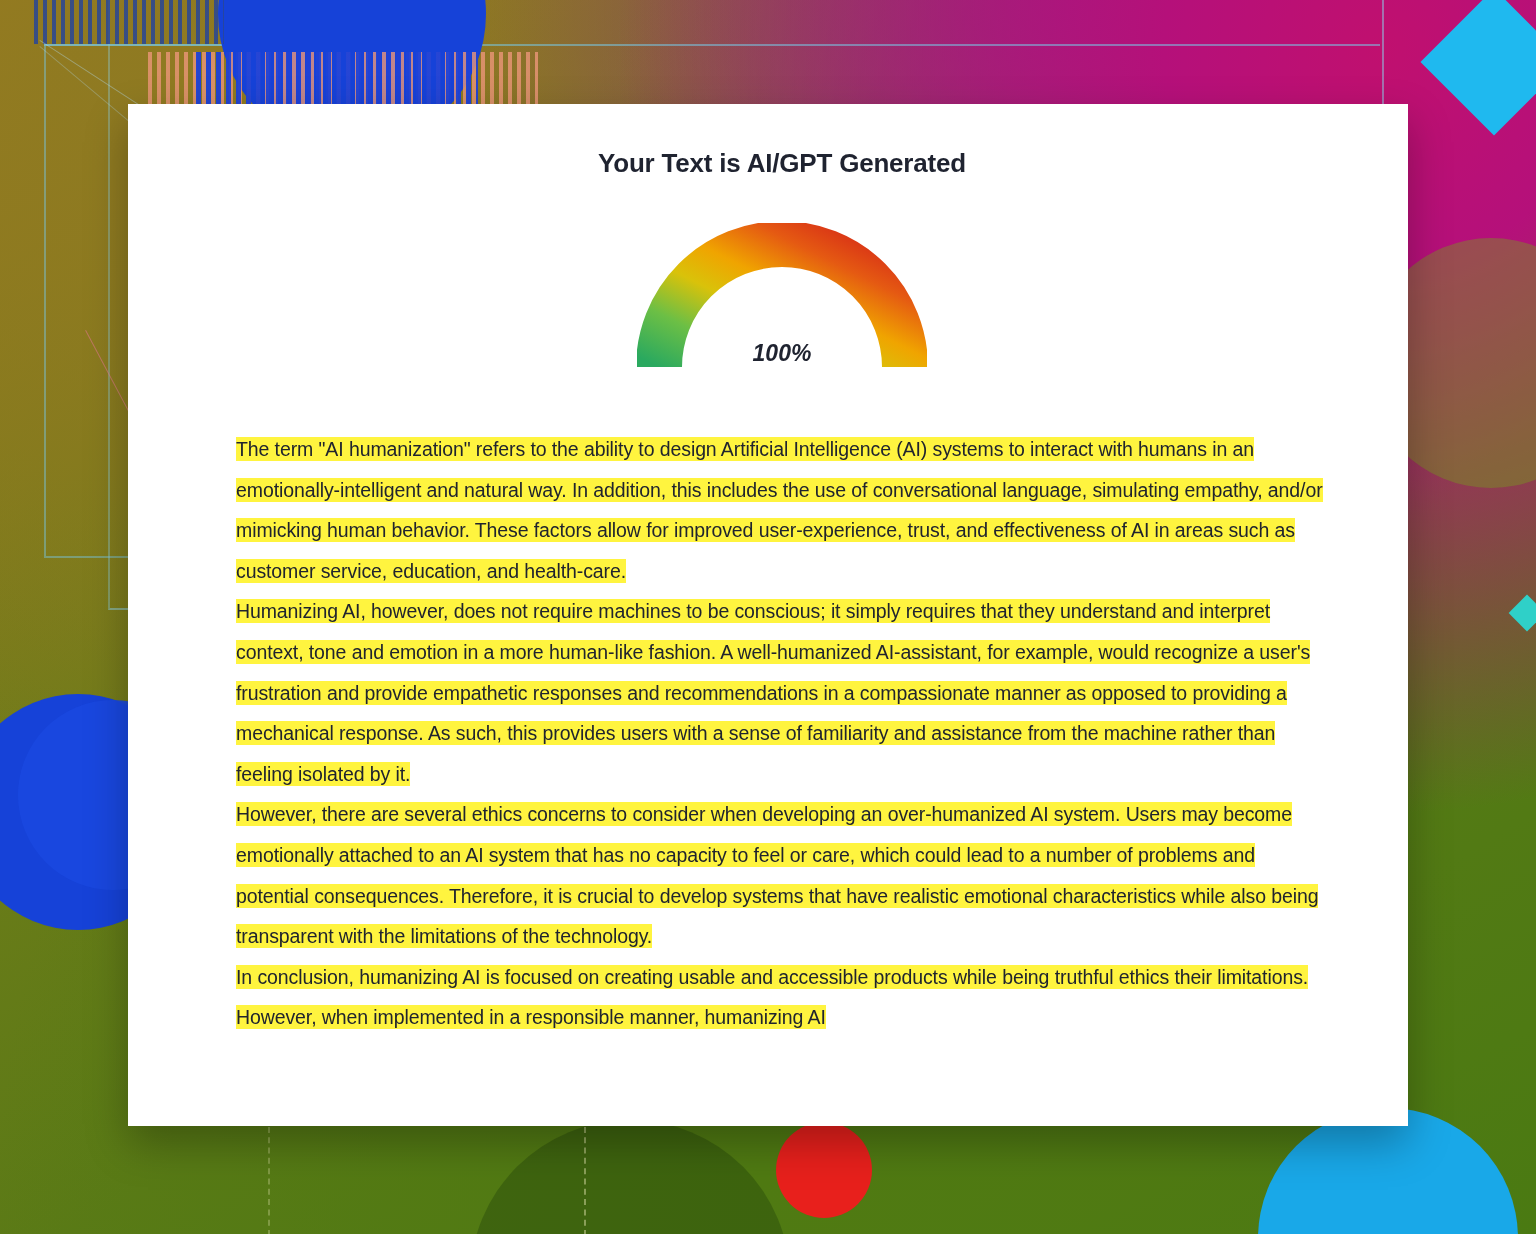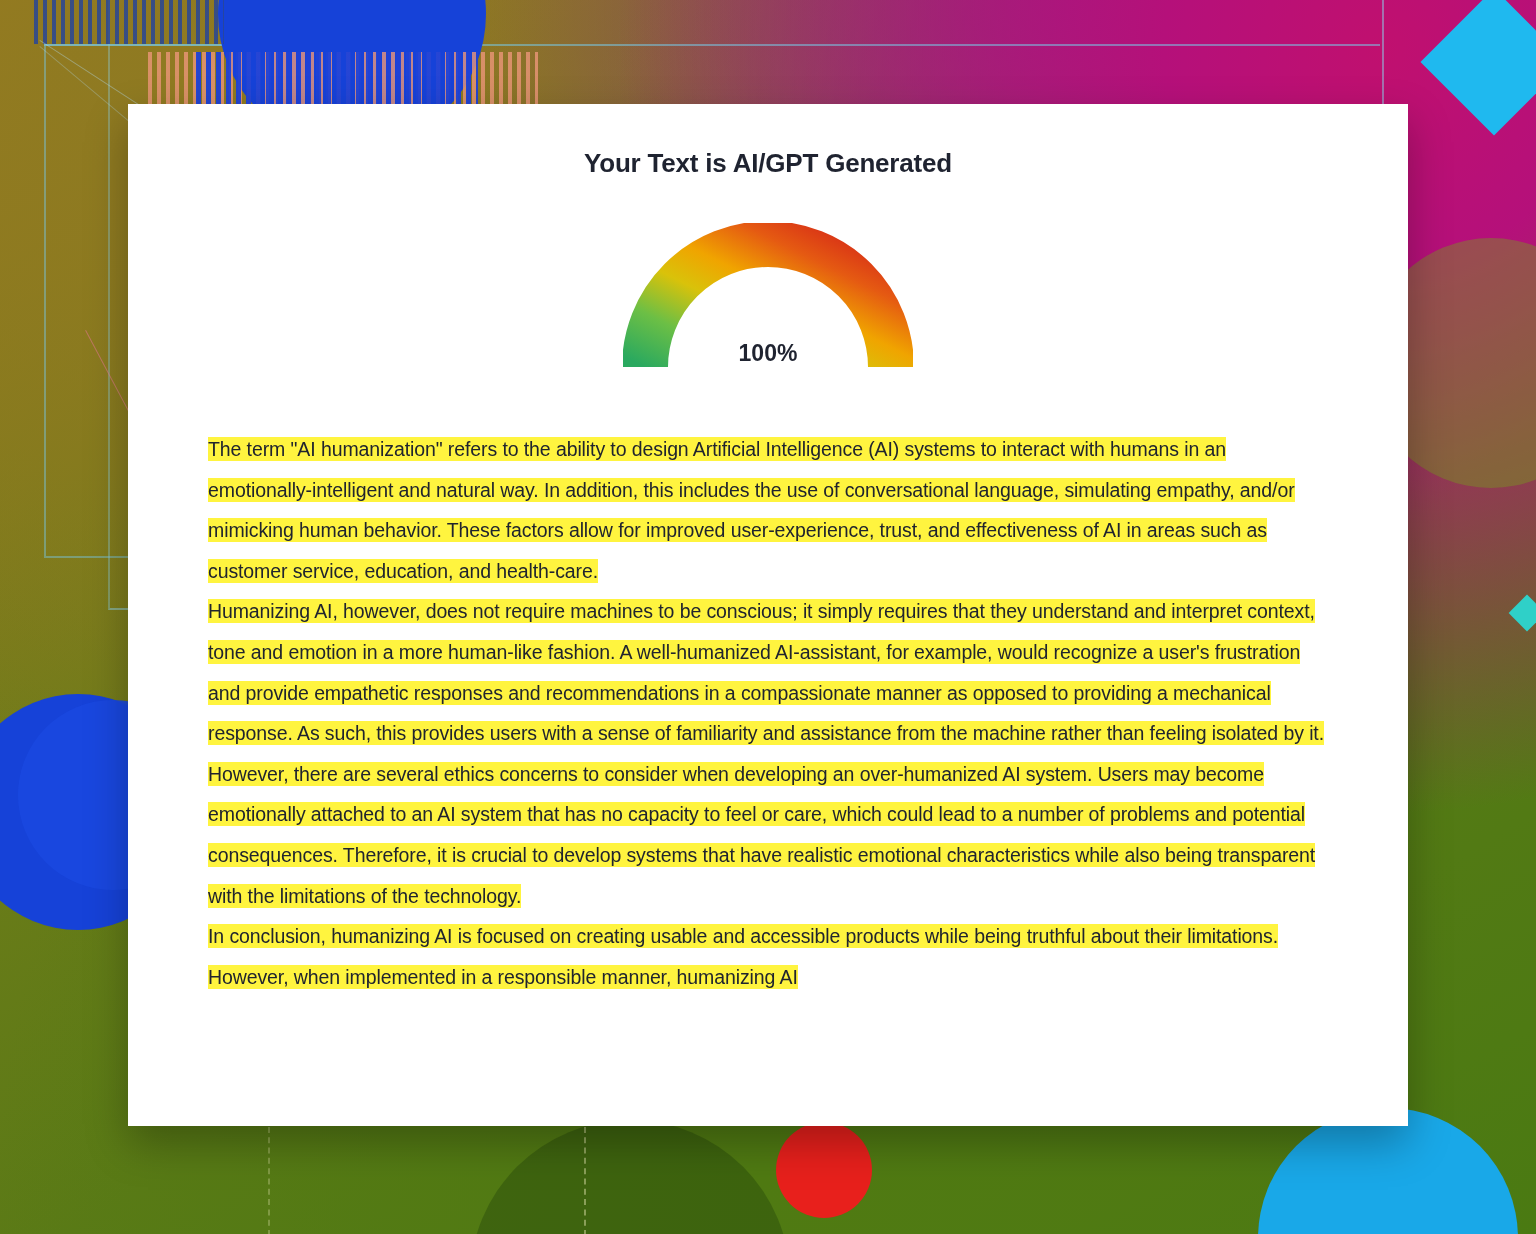--- a/index.html
+++ b/index.html
@@ -126,38 +126,40 @@
     width: 1280px;
     height: 1022px;
     background: #ffffff;
     box-shadow: 0 18px 40px rgba(0,0,0,.28);
     overflow: hidden;
   }
   #card-inner {
     position: absolute;
     inset: 0;
     padding: 4px;
+    margin-left: 28px;
   }
 
   .doc-title {
     margin: 0;
     padding-top: 40px;
     text-align: center;
     font-size: 26px;
     font-weight: bold;
     color: #1f2330;
     letter-spacing: -0.2px;
   }
 
   
   .gauge-wrap {
     position: relative;
     width: 290px;
     height: 150px;
     margin: 44px auto 0 auto;
+    font-style: italic;
   }
   .gauge-label {
     position: absolute;
     left: 0;
     right: 0;
     bottom: 6px;
     text-align: center;
     font-size: 23px;
     font-weight: bold;
     color: #1f2330;
@@ -229,17 +231,17 @@
       </svg>
       <div class="gauge-label">
         <div>100%</div>
       </div>
     </div>
 
     <div class="doc-body">
       <p><span class="hl">The term "AI humanization" refers to the ability to design Artificial Intelligence (AI) systems to interact with humans in an emotionally-intelligent and natural way. In addition, this includes the use of conversational language, simulating empathy, and/or mimicking human behavior. These factors allow for improved user-experience, trust, and effectiveness of AI in areas such as customer service, education, and health-care.</span></p>
       <p><span class="hl">Humanizing AI, however, does not require machines to be conscious; it simply requires that they understand and interpret context, tone and emotion in a more human-like fashion. A well-humanized AI-assistant, for example, would recognize a user's frustration and provide empathetic responses and recommendations in a compassionate manner as opposed to providing a mechanical response. As such, this provides users with a sense of familiarity and assistance from the machine rather than feeling isolated by it.</span></p>
       <p><span class="hl">However, there are several ethics concerns to consider when developing an over-humanized AI system. Users may become emotionally attached to an AI system that has no capacity to feel or care, which could lead to a number of problems and potential consequences. Therefore, it is crucial to develop systems that have realistic emotional characteristics while also being transparent with the limitations of the technology.</span></p>
-      <p><span class="hl">In conclusion, humanizing AI is focused on creating usable and accessible products while being truthful about their limitations. However, when implemented in a responsible manner, humanizing AI</span></p>
+      <p><span class="hl">In conclusion, humanizing AI is focused on creating usable and accessible products while being truthful ethics their limitations. However, when implemented in a responsible manner, humanizing AI</span></p>
     </div>
 
   </div>
 </div>
 
 </body></html>

